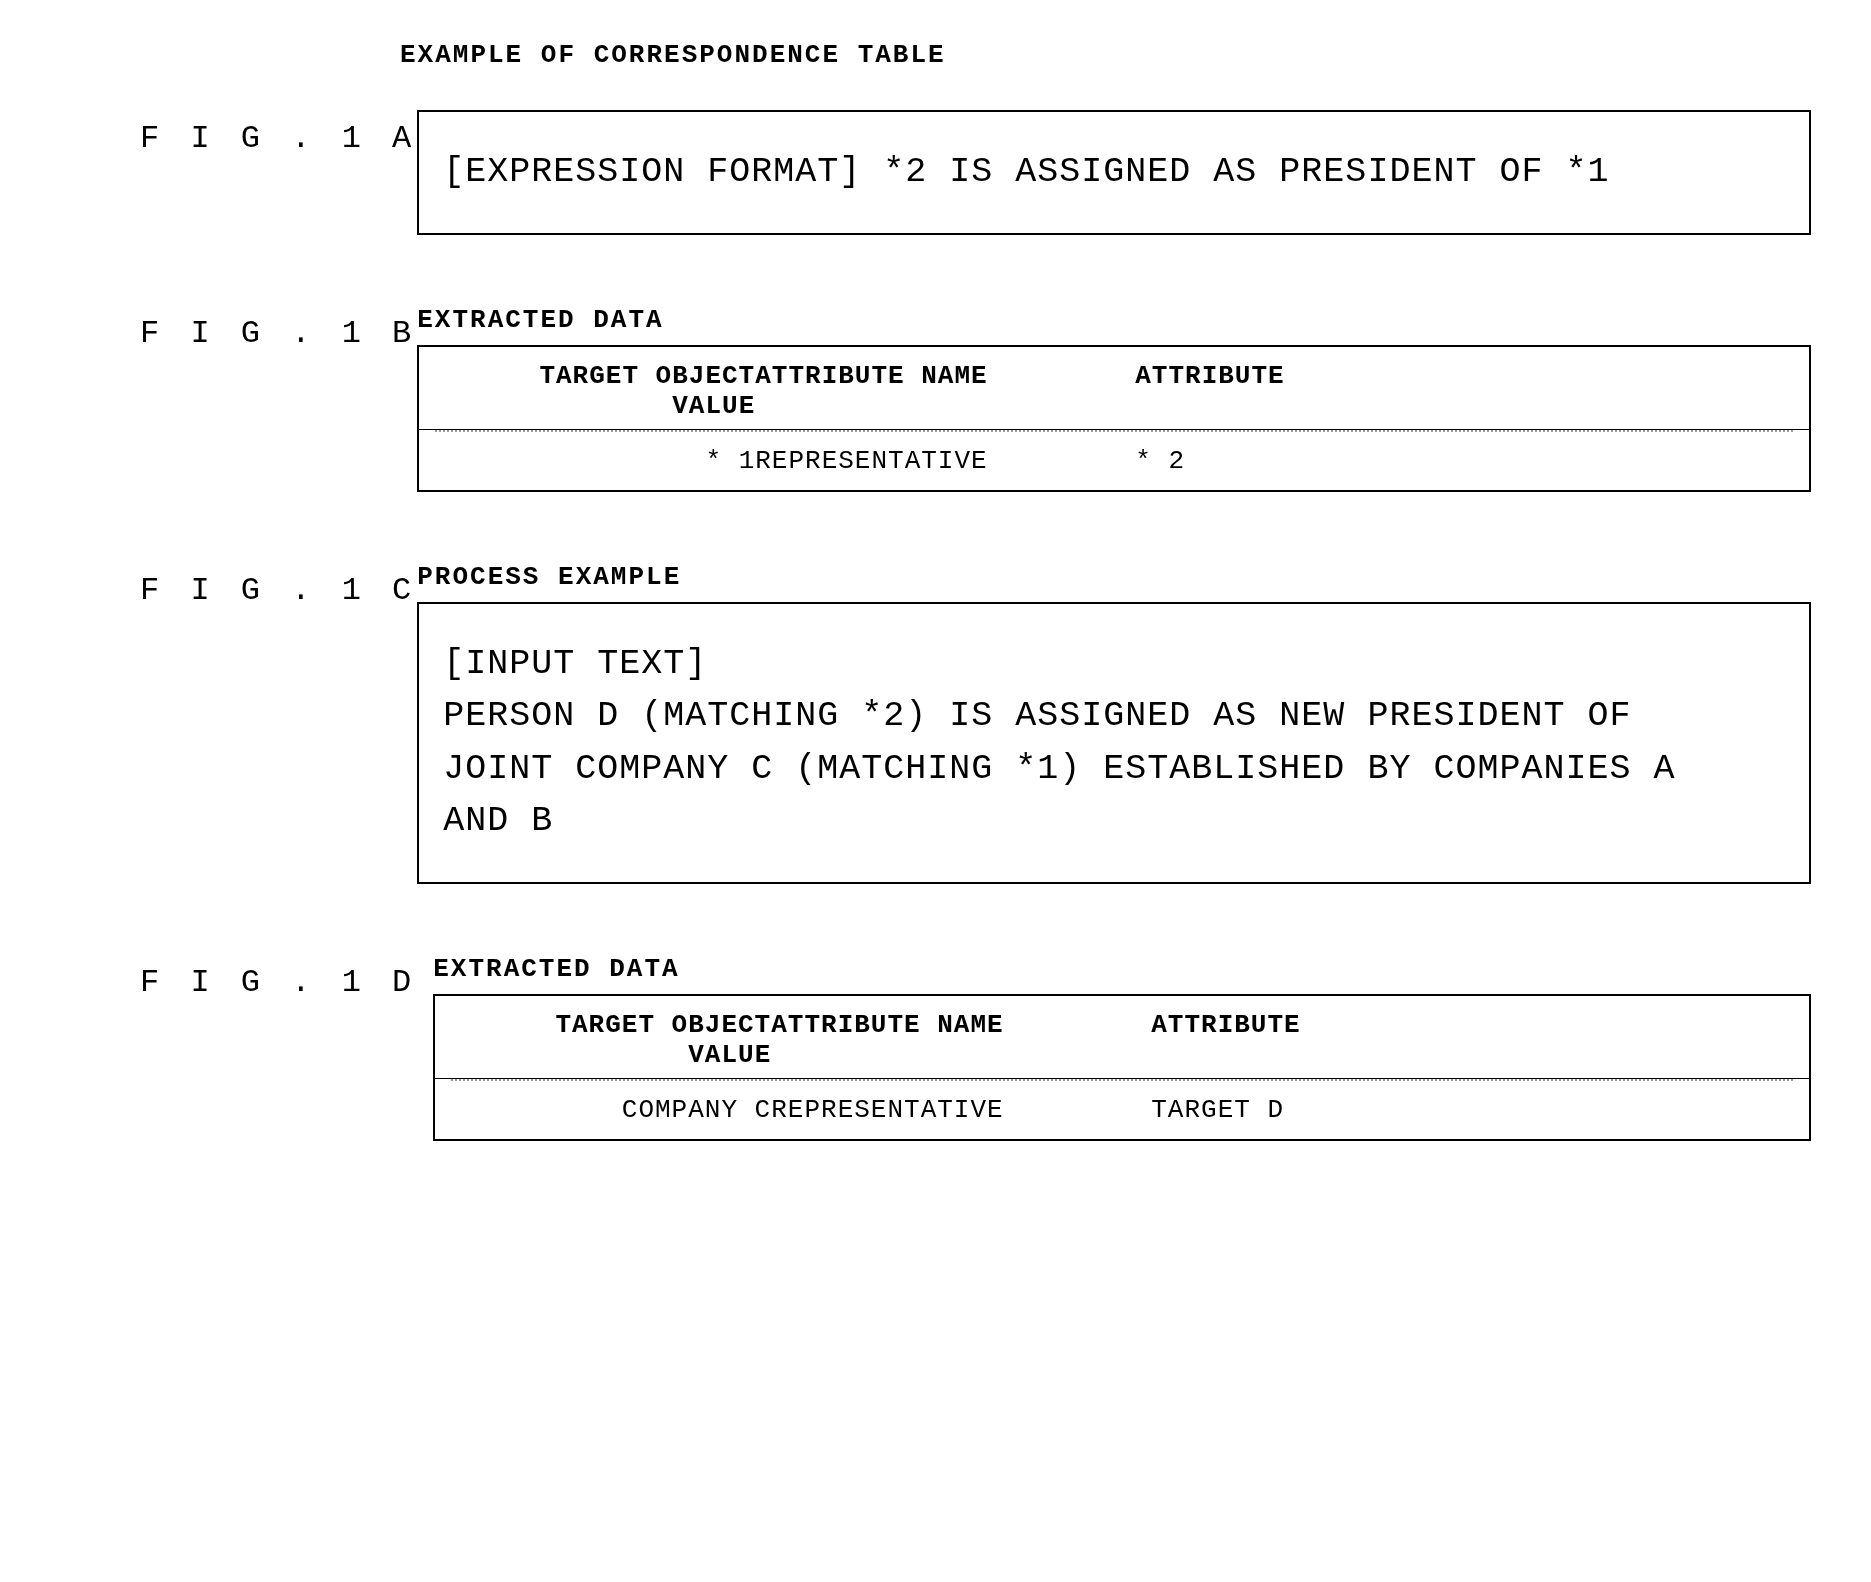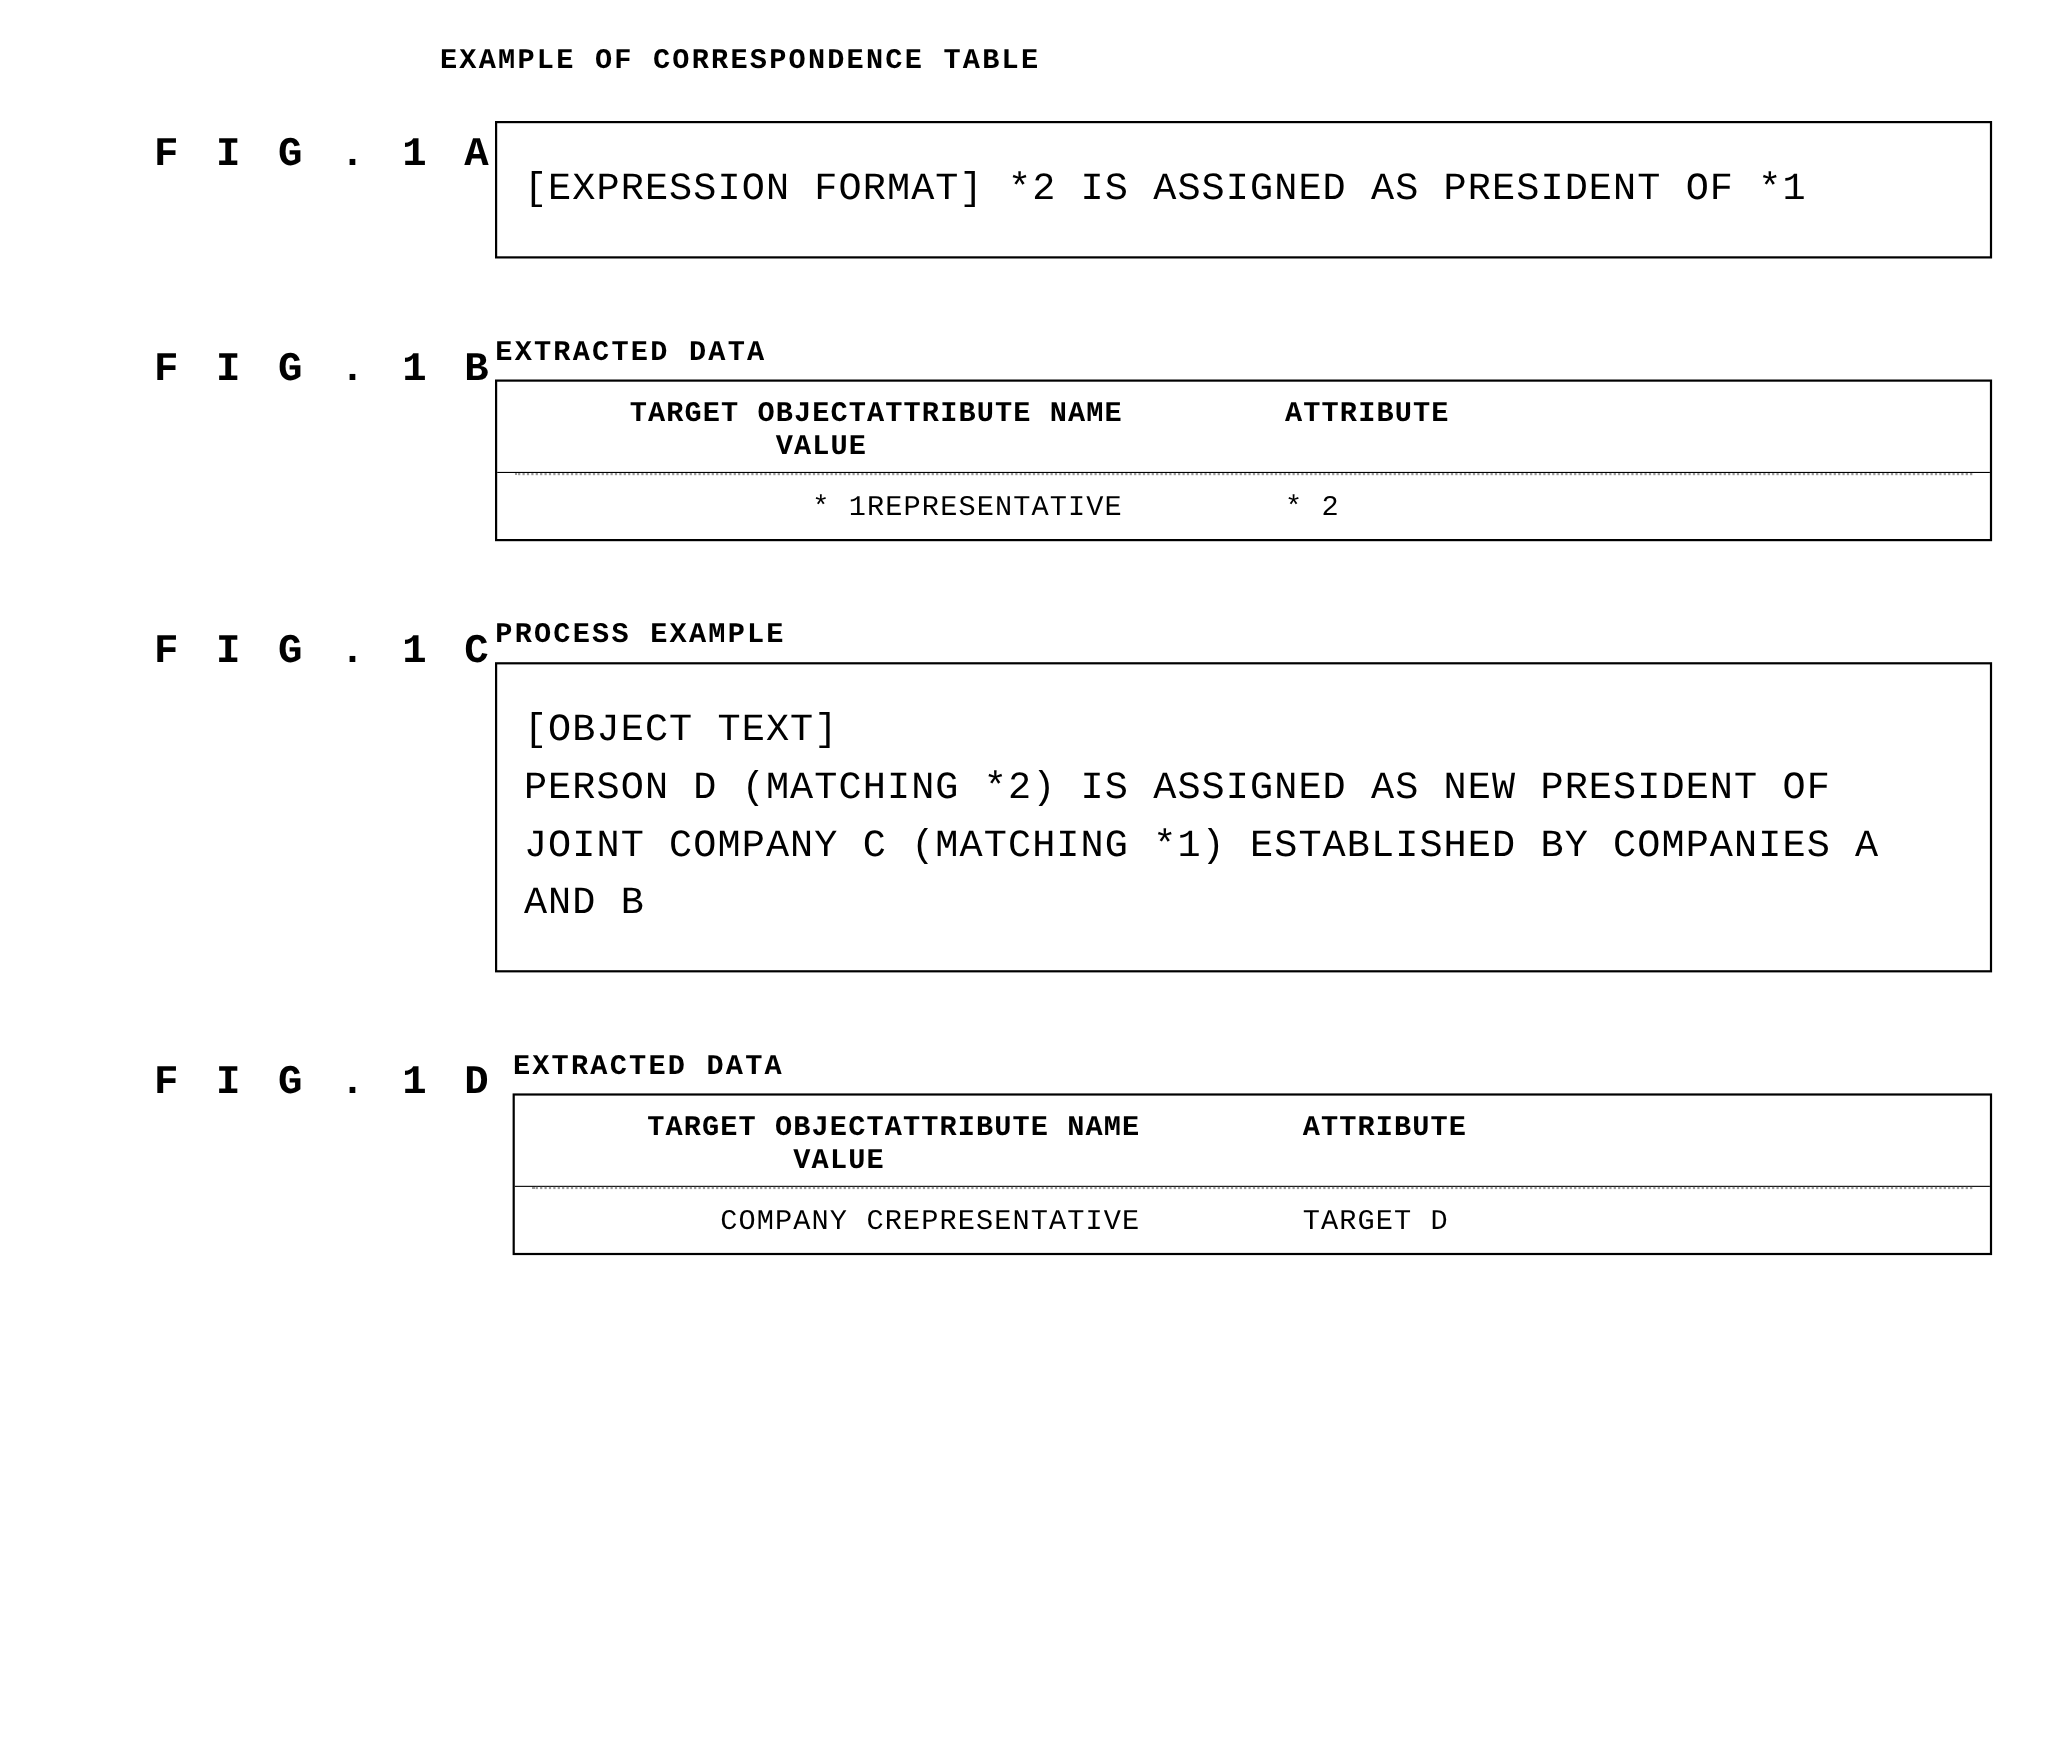--- a/index.html
+++ b/index.html
@@ -25,22 +25,22 @@
     }
 
     .figure-row {
       display: flex;
       flex-direction: row;
       align-items: flex-start;
       margin-bottom: 50px;
     }
 
     .figure-label {
-      font-size: 37px;
-      font-weight: bold;
+      font-size: 32px;
+      font-weight: normal;
       letter-spacing: 6px;
       min-width: 260px;
       padding-top: 10px;
       white-space: nowrap;
     }
 
     .figure-content {
       display: flex;
       flex-direction: column;
       flex: 1;
@@ -149,21 +149,21 @@
         </div>
       </div>
     </div>
   </div>
 
   <div class="figure-row" style="margin-top:20px;">
     <div class="figure-label">F I G .  1 C</div>
     <div class="figure-content">
       <div class="section-title">PROCESS EXAMPLE</div>
       <div class="box" style="min-height: 200px;">
-        <div>[OBJECT TEXT]</div>
+        <div>[INPUT TEXT]</div>
         <div>PERSON D (MATCHING *2) IS ASSIGNED AS NEW PRESIDENT OF</div>
         <div>JOINT COMPANY C (MATCHING *1) ESTABLISHED BY COMPANIES A</div>
         <div>AND B</div>
       </div>
     </div>
   </div>
 
   <div class="figure-row" style="margin-top:20px;gap:16px;">
     <div class="figure-label">F I G .  1 D</div>
     <div class="figure-content">

